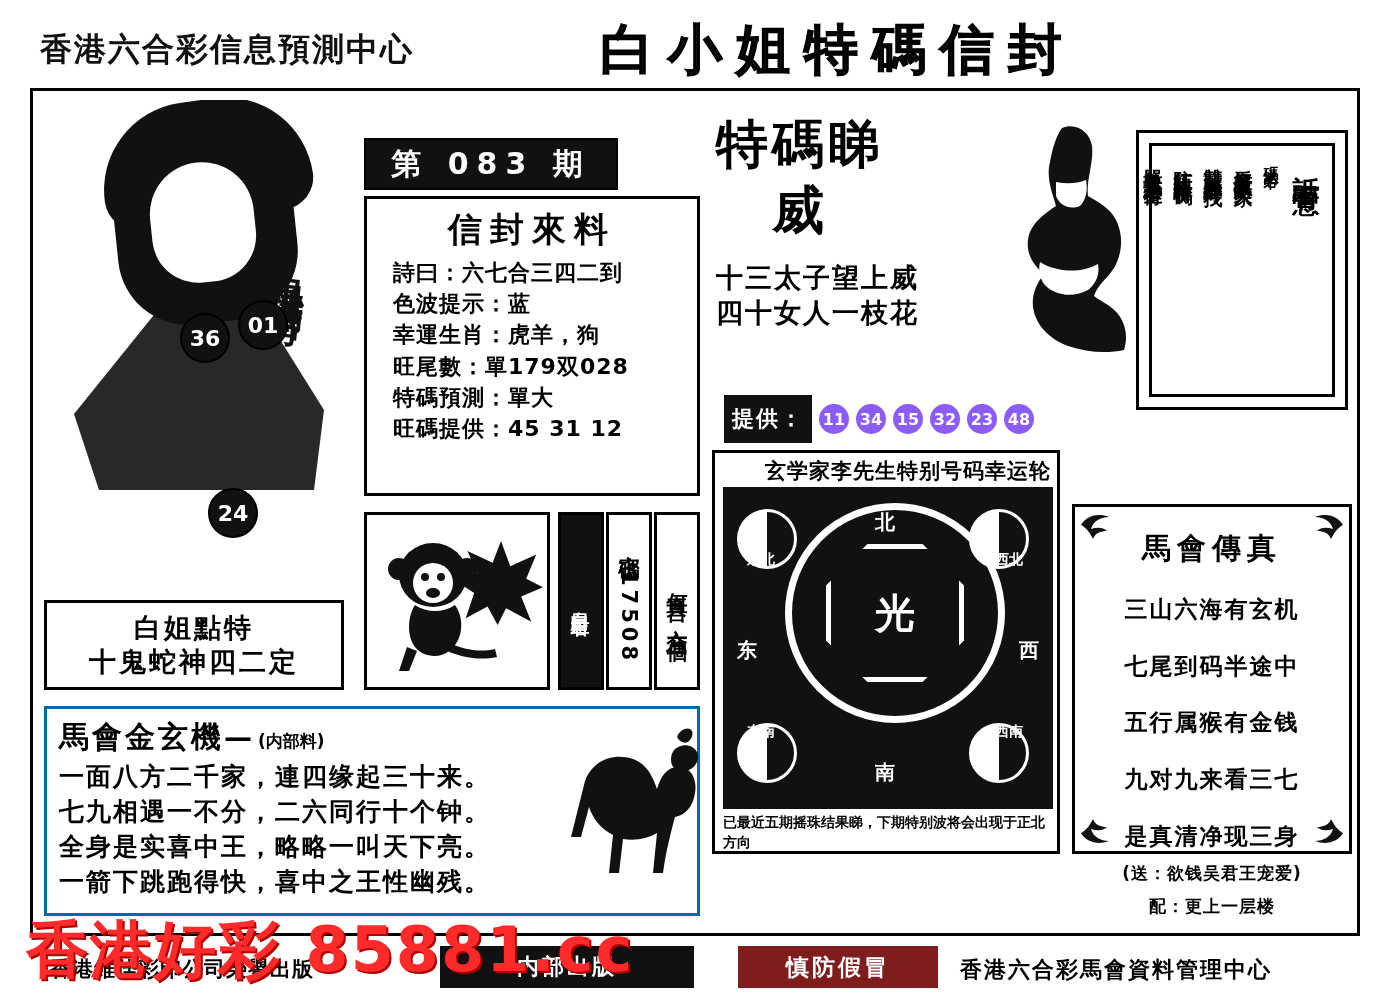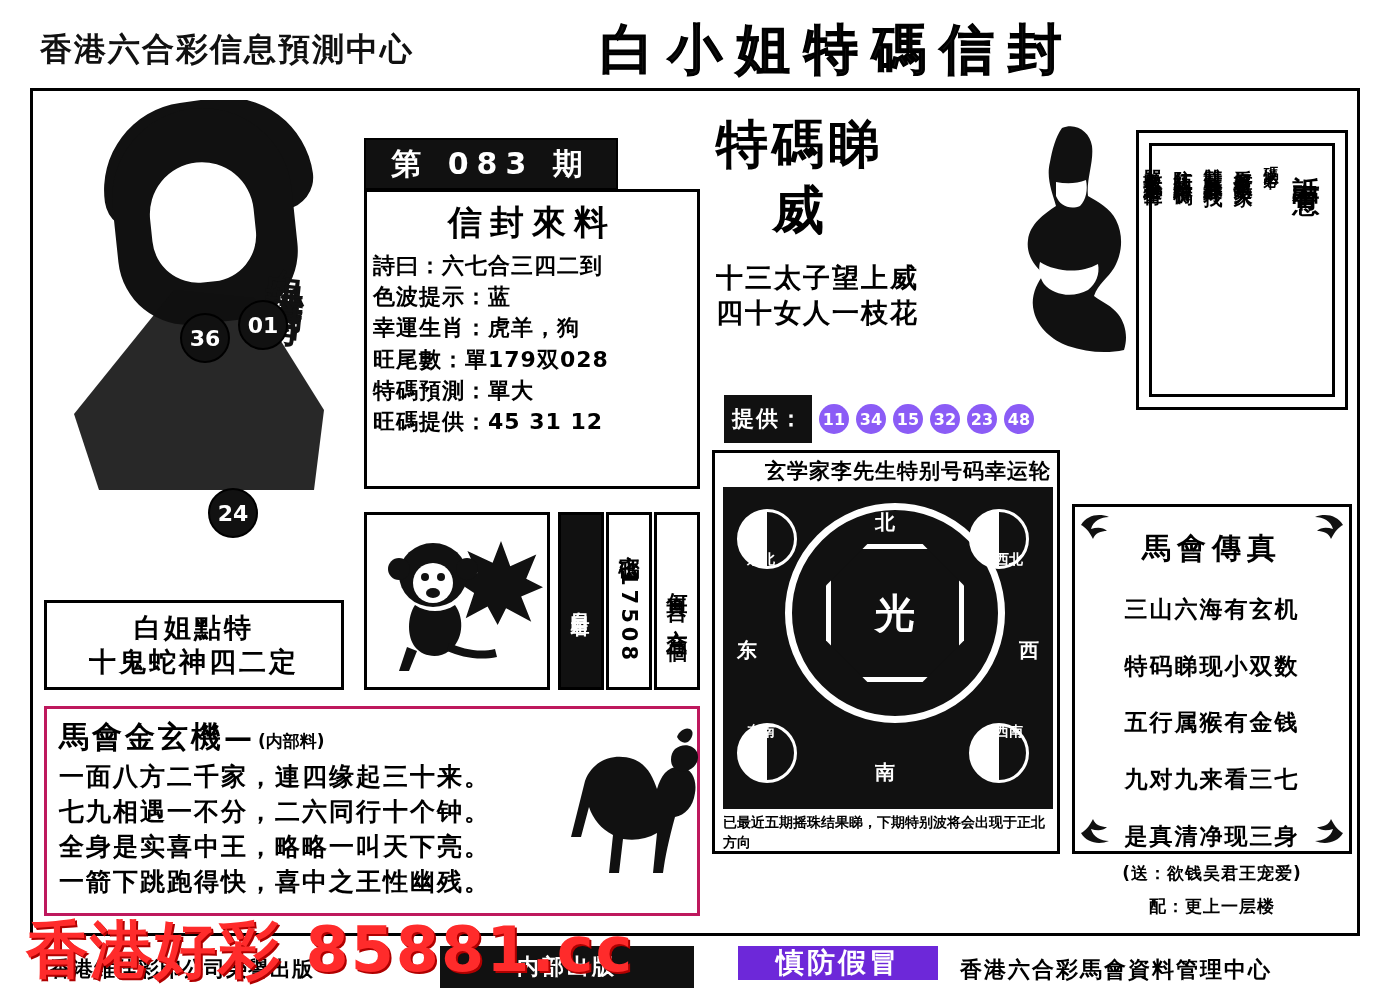--- a/index.html
+++ b/index.html
@@ -82,43 +82,43 @@
   .box-baijie{
     position:absolute;left:44px;top:600px;width:300px;height:90px;
     border:3px solid #000;box-sizing:border-box;
     display:flex;flex-direction:column;align-items:center;justify-content:center;
   }
   .box-baijie div{font-size:27px;font-weight:bold;letter-spacing:3px;line-height:1.25;}
 
   
   .box-xuanji{
     position:absolute;left:44px;top:706px;width:656px;height:210px;
-    border:3px solid #be185d;box-sizing:border-box;padding:8px 12px;
+    border:3px solid #0369a1;box-sizing:border-box;padding:8px 12px;
   }
   .xuanji-title{font-size:30px;font-weight:bold;letter-spacing:3px;display:inline-block;}
   .xuanji-sub{font-size:17px;font-weight:bold;margin-left:6px;}
   .xuanji-line{font-size:25px;font-weight:bold;letter-spacing:2px;line-height:1.32;margin-top:2px;}
 
   .camel{
     position:absolute;left:480px;top:12px;width:190px;height:175px;
   }
 
   
   .period{
     position:absolute;left:364px;top:138px;width:250px;height:48px;
     background:#111;color:#fff;
     display:flex;align-items:center;justify-content:center;
     font-size:30px;font-weight:bold;letter-spacing:8px;
     border:2px solid #000;
   }
 
   
   .box-laiiao{
-    position:absolute;left:364px;top:189px;width:336px;height:300px;
-    border:3px solid #000;box-sizing:border-box;padding:8px 6px;
+    position:absolute;left:364px;top:196px;width:336px;height:300px;
+    border:3px solid #000;box-sizing:border-box;padding:8px 26px;
   }
   .laiiao-title{font-size:34px;font-weight:bold;letter-spacing:8px;text-align:center;margin-bottom:4px;}
   .kv{font-size:22px;font-weight:bold;letter-spacing:1px;line-height:1.42;}
 
   
   .box-monkey{
     position:absolute;left:364px;top:512px;width:186px;height:178px;
     border:3px solid #000;box-sizing:border-box;overflow:hidden;
   }
   .monkey{position:absolute;left:14px;top:20px;width:120px;height:140px;}
@@ -247,22 +247,22 @@
 
   
   .foot-left{
     position:absolute;left:50px;top:955px;font-size:21px;font-weight:bold;letter-spacing:1px;
   }
   .foot-black1{
     position:absolute;left:440px;top:946px;width:254px;height:42px;background:#111;color:#fff;
     display:flex;align-items:center;justify-content:center;font-size:22px;font-weight:bold;letter-spacing:3px;
   }
   .foot-black2{
-    position:absolute;left:738px;top:946px;width:200px;height:34px;background:#6d28d9;color:#fff;
-    display:flex;align-items:center;justify-content:center;font-size:28px;font-weight:bold;letter-spacing:3px;
+    position:absolute;left:738px;top:946px;width:200px;height:42px;background:#7f1d1d;color:#fff;
+    display:flex;align-items:center;justify-content:center;font-size:23px;font-weight:bold;letter-spacing:3px;
   }
   .foot-right{
     position:absolute;left:960px;top:955px;font-size:22px;font-weight:bold;letter-spacing:2px;
   }
 
   
   .wm{
     position:absolute;left:26px;top:908px;
     font-size:62px;font-weight:bold;color:#ff2b2b;
     letter-spacing:2px;
@@ -423,21 +423,21 @@
       <path fill="#111" d="M38 14c-6-10-18-12-28-8 8 0 16 4 18 12-6-2-12-2-16 2 6 0 12 2 14 8 4-8 8-12 12-14z"></path>
     </svg>
     <svg class="corner" style="left:4px;bottom:4px" viewBox="0 0 40 40">
       <path fill="#111" d="M2 26c6 10 18 12 28 8-8 0-16-4-18-12 6 2 12 2 16-2-6 0-12-2-14-8-4 8-8 12-12 14z"></path>
     </svg>
     <svg class="corner" style="right:4px;bottom:4px" viewBox="0 0 40 40">
       <path fill="#111" d="M38 26c-6 10-18 12-28 8 8 0 16-4 18-12-6 2-12 2-16-2 6 0 12-2 14-8 4 8 8 12 12 14z"></path>
     </svg>
     <div class="fax-title">馬會傳真</div>
     <div class="fax-line">三山六海有玄机</div>
-    <div class="fax-line">特码睇现小双数</div>
+    <div class="fax-line">七尾到码半途中</div>
     <div class="fax-line">五行属猴有金钱</div>
     <div class="fax-line">九对九来看三七</div>
     <div class="fax-line">是真清净现三身</div>
     <div class="fax-small">(送：欲钱吴君王宠爱)</div>
     <div class="fax-small">配：更上一层楼</div>
   </div>
 
   <div class="foot-left">香港維佳彩印公司榮譽出版</div>
   <div class="foot-black1">内部出版</div>
   <div class="foot-black2">慎防假冒</div>

